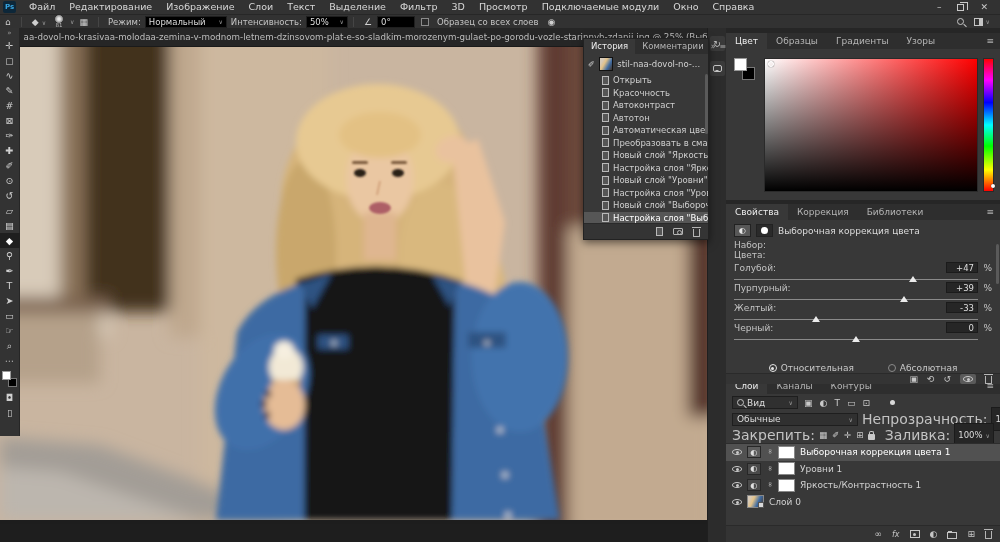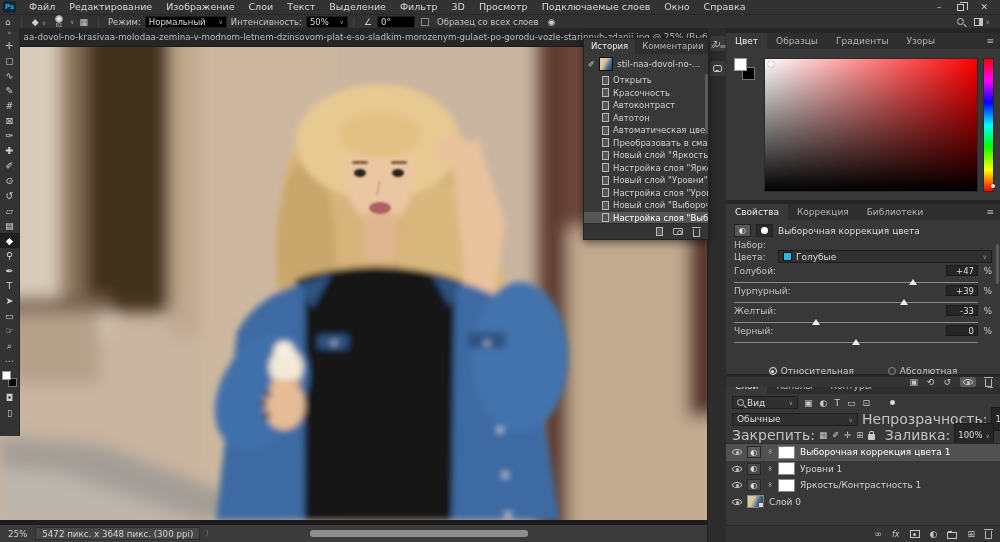--- a/index.html
+++ b/index.html
@@ -193,21 +193,21 @@
     <span class="pslogo">Ps</span>
     <span class="menuitem">Файл</span>
     <span class="menuitem">Редактирование</span>
     <span class="menuitem">Изображение</span>
     <span class="menuitem">Слои</span>
     <span class="menuitem">Текст</span>
     <span class="menuitem">Выделение</span>
     <span class="menuitem">Фильтр</span>
     <span class="menuitem">3D</span>
     <span class="menuitem">Просмотр</span>
-    <span class="menuitem">Подключаемые слоев</span>
+    <span class="menuitem">Подключаемые модули</span>
     <span class="menuitem">Окно</span>
     <span class="menuitem">Справка</span>
     <span class="winbtns">
       <span class="winbtn">–</span>
       <span class="i-restore"></span>
       <span class="winbtn">✕</span>
     </span>
   </div>
 
   <div class="optionsbar">
@@ -477,25 +477,20 @@
       <div class="pp-head">
         <span class="pp-thumb1">◐</span>
         <span class="pp-thumb2"></span>
         <span class="pp-title">Выборочная коррекция цвета</span>
       </div>
       <div class="pp-row">
         <span class="pp-label">Набор:</span>
       </div>
       <div class="pp-row">
         <span class="pp-label">Цвета:</span>
-        <span class="dd">
-          <span class="ddswatch"></span>
-          <span>Голубые</span>
-          <span class="caret">∨</span>
-        </span>
       </div>
       <div class="sliders">
         <div class="sl">
           <div class="sl-top">
             <span class="sl-name">Голубой:</span>
             <span class="sl-spacer"></span>
             <span class="vbox">+47</span>
             <span class="sl-unit">%</span>
           </div>
           <div class="track">
@@ -641,20 +636,14 @@
         <span class="fx">fx</span>
         <span class="i-maskico"></span>
         <span class="fico">◐</span>
         <span class="i-folder"></span>
         <span class="fico">⊞</span>
         <span class="i-trash"></span>
       </div>
     </div>
   </div>
 
-  <div class="statusbar">
-    <span class="sb-zoom">25%</span>
-    <span class="sb-field">5472 пикс. x 3648 пикс. (300 ppi)</span>
-    <span class="sb-chev">〉</span>
-    <span class="sb-thumb"></span>
-  </div>
 
 </div>
 
 </body></html>

